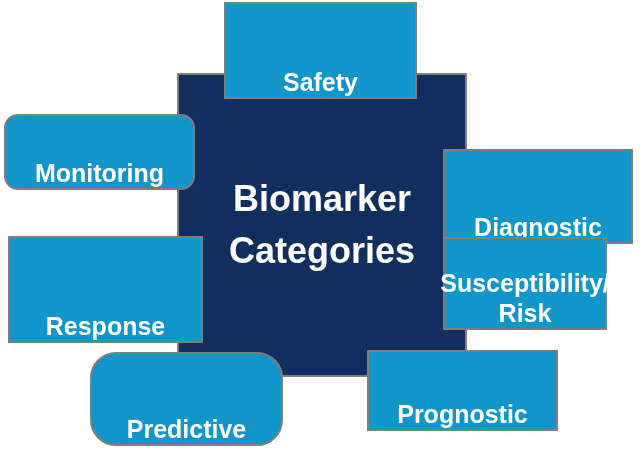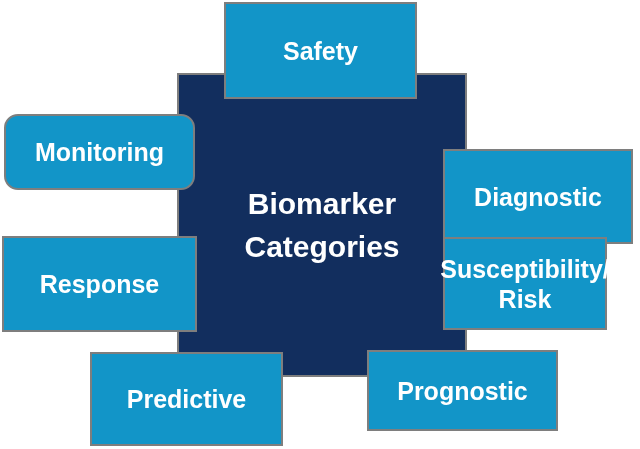--- a/index.html
+++ b/index.html
@@ -25,41 +25,42 @@
     text-align: center;
   }
   .center-box {
     left: 177px; top: 73px; width: 290px; height: 304px;
     background: var(--center-box, #122e5e);
     z-index: 1;
   }
   .center-box .label {
     color: var(--text, #ffffff);
     font-weight: 700;
-    font-size: 30px;
+    font-size: 36px;
     line-height: 1.45;
     white-space: pre-line;
   }
   .cat-box {
     background: var(--category-box, #1295c8);
     z-index: 2;
+    align-items: flex-end;
   }
   .cat-box .label {
     color: var(--text, #ffffff);
     font-weight: 700;
     font-size: 25px;
     line-height: 1.2;
     white-space: pre-line;
   }
   .pos-safety        { left: 224px; top: 2px;   width: 193px; height: 97px; }
   .pos-monitoring    { left: 4px;   top: 114px; width: 191px; height: 76px; border-radius: 14px; }
   .pos-diagnostic    { left: 443px; top: 117px; width: 190px; height: 95px; margin-top: 32px; }
-  .pos-response      { left: 2px;   top: 236px; width: 195px; height: 96px; }
+  .pos-response      { left: 8px;   top: 236px; width: 195px; height: 107px; }
   .pos-susceptibility{ left: 443px; top: 237px; width: 164px; height: 93px; }
-  .pos-predictive    { left: 90px;  top: 352px; width: 193px; height: 94px; }
+  .pos-predictive    { left: 90px;  top: 352px; width: 193px; height: 94px; border-radius: 26px; }
   .pos-prognostic    { left: 367px; top: 350px; width: 191px; height: 81px; }
 </style>
 </head>
 <body>
 
 <div class="canvas">
 
   <div class="box center-box">
     <span class="label">Biomarker
 Categories</span>

